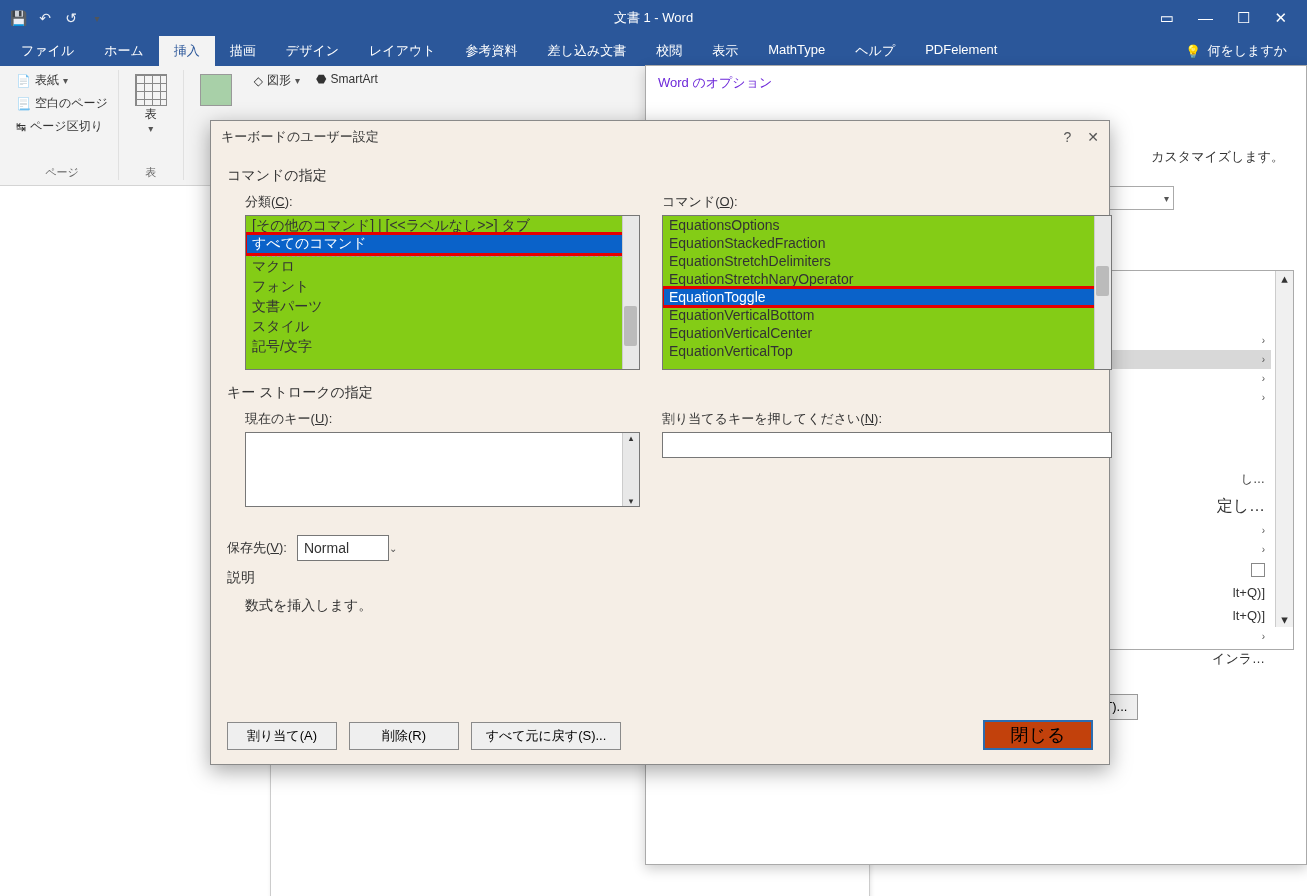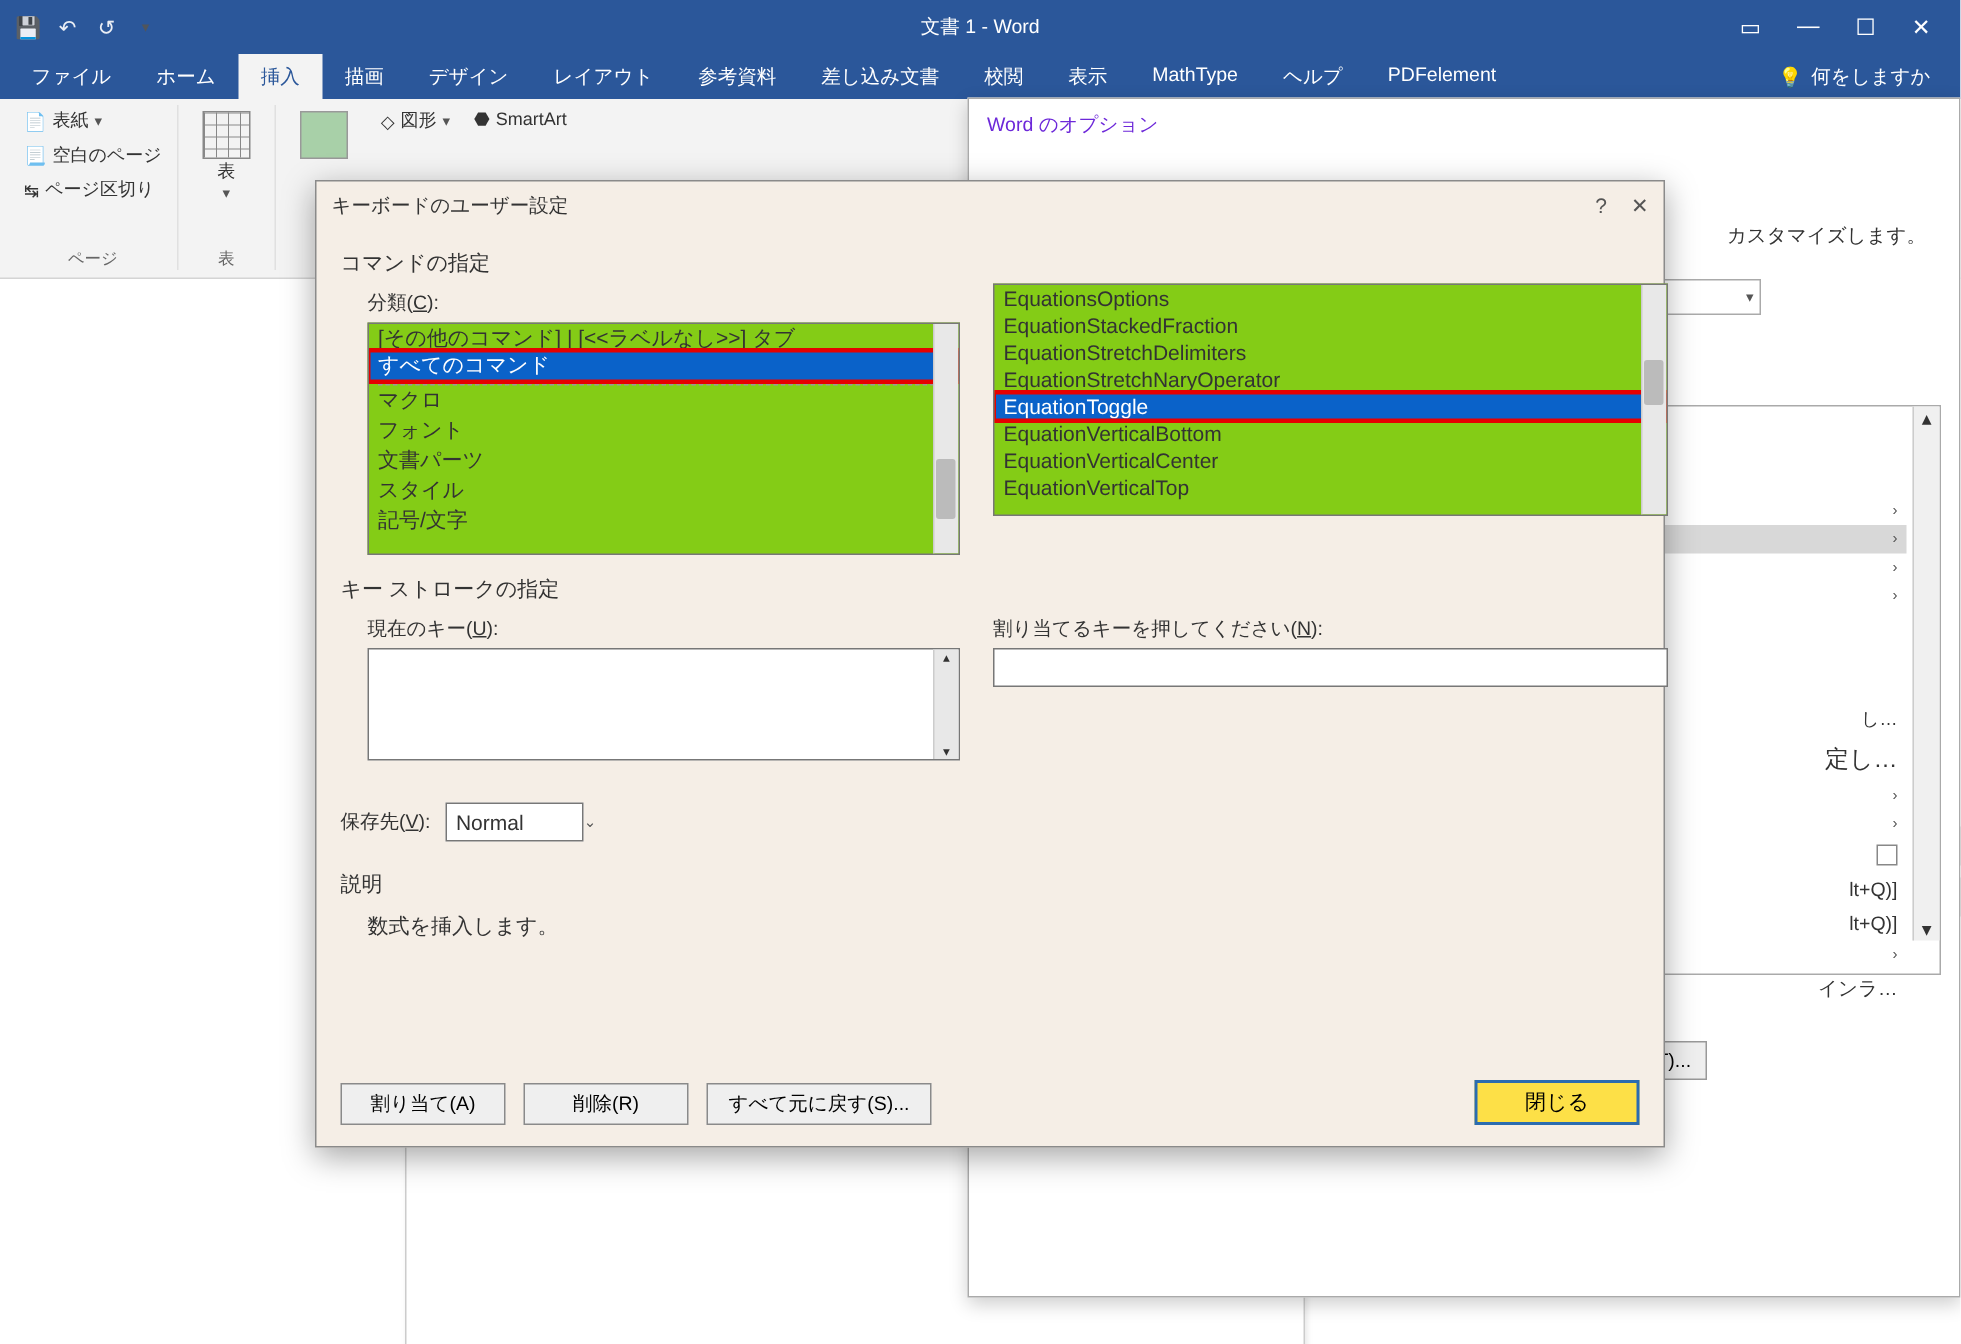--- a/index.html
+++ b/index.html
@@ -59,26 +59,26 @@
 .listbox.right { width: 450px; }
 .lb-item { padding: 1px 6px; font-size: 14px; white-space: nowrap; }
 .lb-item.sel { background: #0a62c9; color: #fff; }
 .lb-dashed { border-bottom: 1px dashed #999; height: 1px; margin: 0 6px; }
 .lb-sb { position: absolute; right: 0; top: 0; bottom: 0; width: 17px; background: #e8e8e8; border-left: 1px solid #ccc; }
 .lb-sb-thumb { position: absolute; right: 2px; width: 13px; background: #bbb; border-radius: 2px; }
 .red-box { outline: 3px solid #e60000; outline-offset: -1px; }
 
 .cur-keys { border: 1px solid #777; background: #fff; height: 75px; margin-left: 18px; width: 395px; position: relative; }
 .new-key-input { border: 1px solid #777; background: #fff; height: 26px; width: 450px; padding: 2px 4px; }
-.save-row { display: flex; align-items: center; gap: 10px; margin: 28px 0 20px 0; }
+.save-row { display: flex; align-items: center; gap: 10px; margin: 28px 0 8px 0; }
 .save-select { border: 1px solid #777; background: #fff; height: 26px; width: 92px; display: flex; align-items: center; justify-content: space-between; padding: 0 4px 0 6px; font-size: 14px; gap: 40px; }
 .desc-text { margin: 10px 0 0 18px; font-size: 14px; }
 .btn-row { display: flex; gap: 12px; position: absolute; bottom: 14px; left: 16px; }
 .btn { min-width: 110px; height: 28px; border: 1px solid #8a8a8a; background: #efefef; font-size: 13px; padding: 0 12px; cursor: pointer; }
-.btn-close { position: absolute; bottom: 14px; right: 16px; border: 2px solid #2b6cb0; background: #fde047; width: 110px; height: 30px; font-size: 14px; }
+.btn-close { position: absolute; bottom: 14px; right: 16px; border: 2px solid #2b6cb0; background: #c2410c; width: 110px; height: 30px; font-size: 18px; }
 
 .chev { font-size: 10px; color: #555; }
 u.ak { text-decoration: underline; }
 </style>
 </head>
 <body>
 
 <div class="titlebar">
   <div class="qat">
     <span class="qat-icon">💾</span>
@@ -261,20 +261,21 @@
           <div class="lb-item">フォント</div>
           <div class="lb-item">文書パーツ</div>
           <div class="lb-item">スタイル</div>
           <div class="lb-item">記号/文字</div>
           <div class="lb-sb">
               <div class="lb-sb-thumb" style="top:90px;height:40px;"></div>
             </div>
         </div>
       </div>
       <div class="col">
+        <div class="sub-label" style="margin-left:0;">コマンド(<u class="ak">O</u>):</div>
         <div class="listbox right" style="margin-left:0;">
           <div class="lb-item">EquationsOptions</div>
           <div class="lb-item">EquationStackedFraction</div>
           <div class="lb-item">EquationStretchDelimiters</div>
           <div class="lb-item">EquationStretchNaryOperator</div>
           <div class="red-box">
             <div class="lb-item sel">EquationToggle</div>
           </div>
           <div class="lb-item">EquationVerticalBottom</div>
           <div class="lb-item">EquationVerticalCenter</div>

